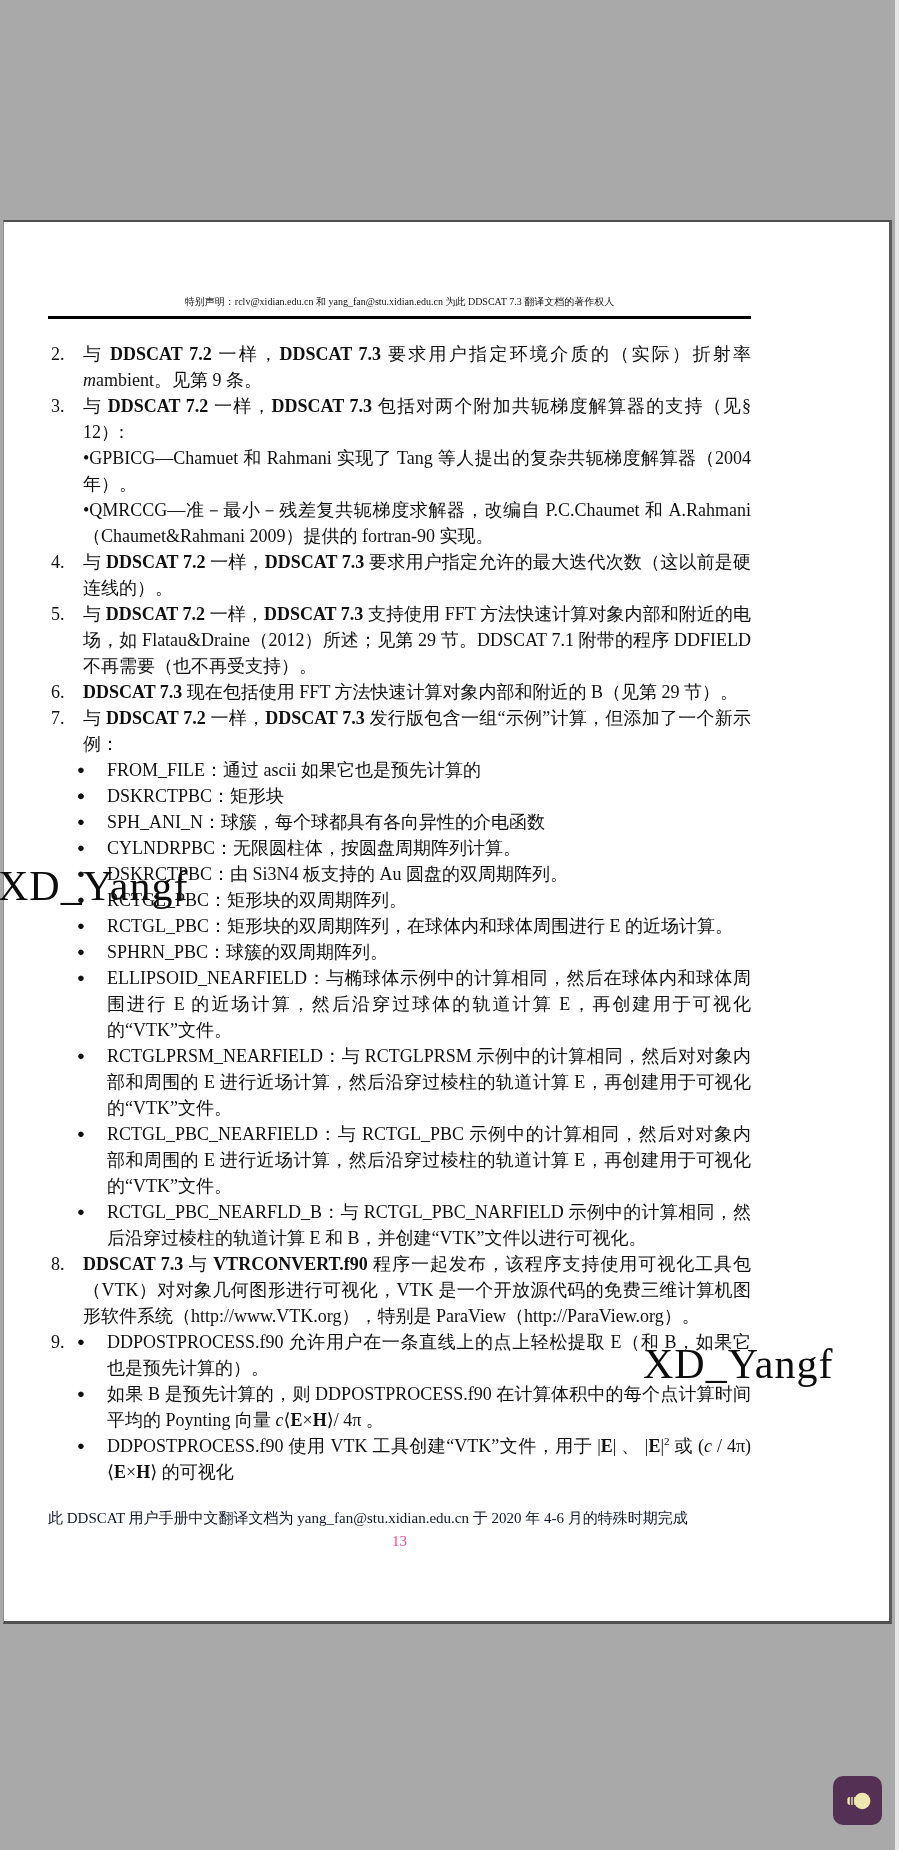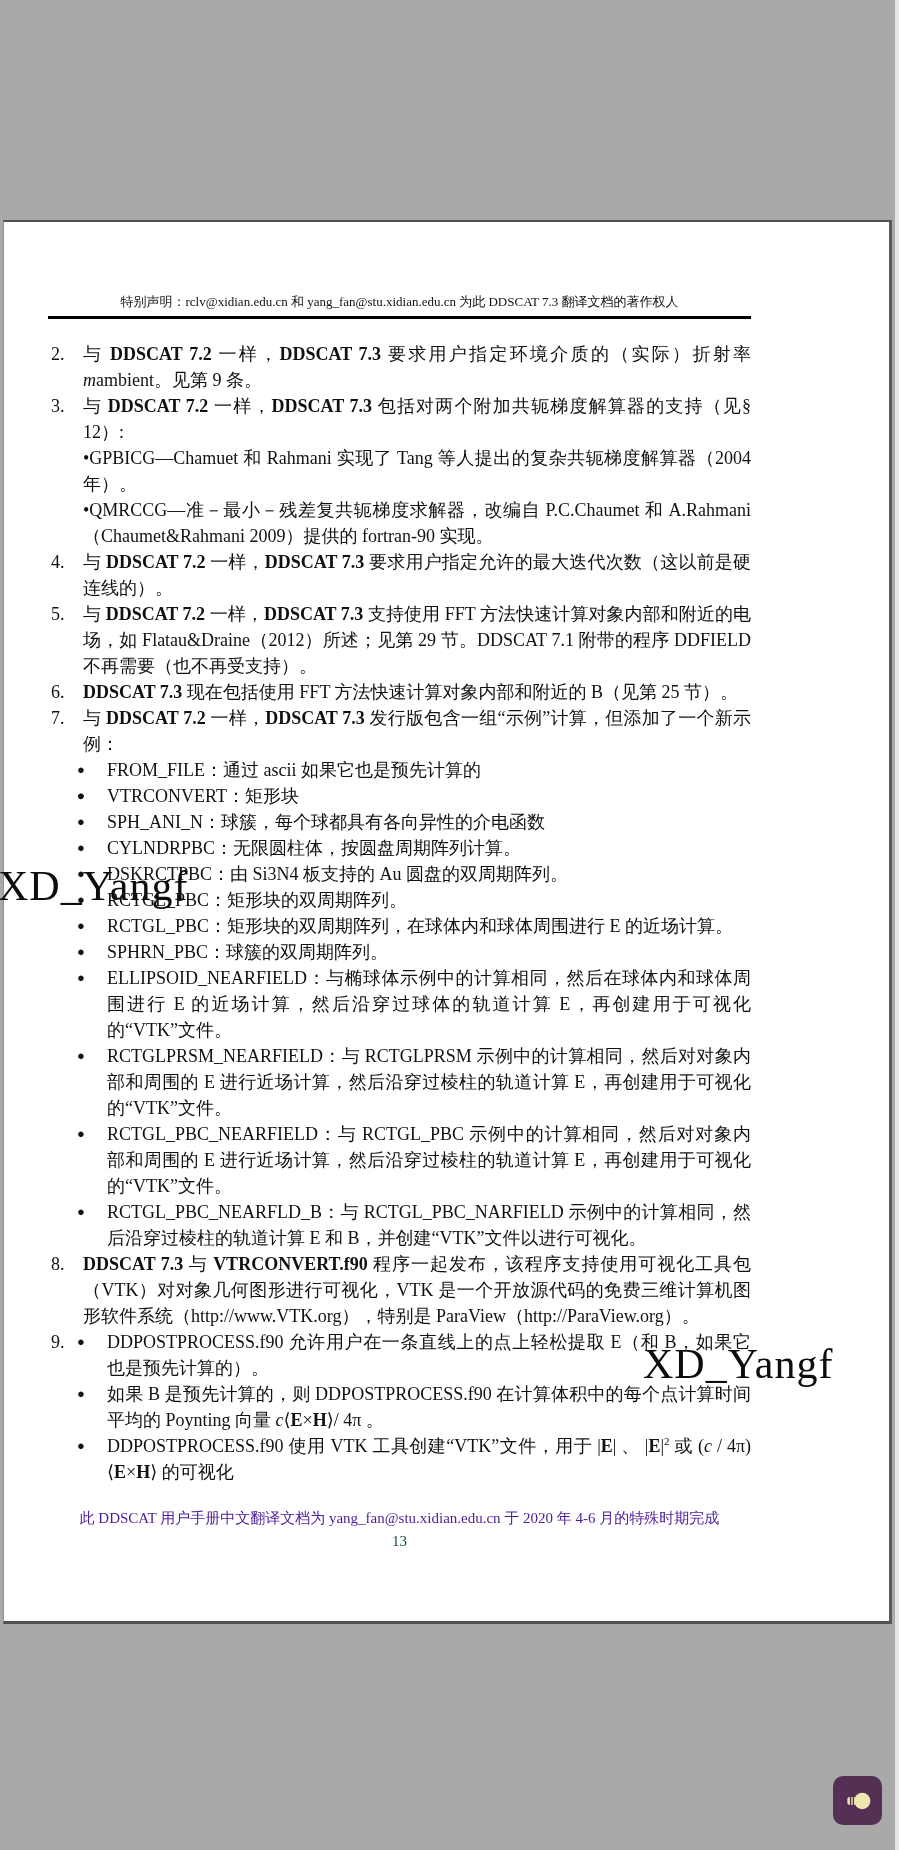--- a/index.html
+++ b/index.html
@@ -5,37 +5,37 @@
   html,body{margin:0;padding:0;}
   body{width:899px;height:1850px;overflow:hidden;
        font-family:"Liberation Serif","DejaVu Serif",serif;}
   .screen{position:relative;width:899px;height:1850px;background:#a9a9a9;overflow:hidden;}
   .scrollbar{position:absolute;right:0;top:0;width:4px;height:1850px;background:#e6e6e6;}
   .pdf-page{position:absolute;left:3px;top:220px;width:889px;height:1404px;background:#ffffff;
             border-top:2px solid #4f4f4f;border-right:3px solid #5a5a5a;
             border-bottom:3px solid #4f4f4f;border-left:1px solid #8f8f8f;
             box-sizing:border-box;color:#111;}
   .hdr{position:absolute;left:44px;top:70px;width:703px;text-align:center;
-       font-size:13px;line-height:20px;color:#111;}
+       font-size:10px;line-height:20px;color:#111;}
   .hdr-rule{position:absolute;left:44px;top:94px;width:703px;height:3px;background:#000;}
   .doc-body{position:absolute;left:44px;top:119px;width:703px;
             font-size:18px;line-height:26px;text-align:justify;color:#111;}
   .blk{position:relative;margin:0;}
   .blk.num{padding-left:35px;}
   .blk.sub{padding-left:35px;}
   .blk.bullet{padding-left:59px;}
   .num-label{position:absolute;left:3px;top:0;}
   .dot{position:absolute;left:29px;top:0;font-size:13px;}
   .b{font-weight:bold;}
   .i{font-style:italic;}
   sup{font-size:11px;line-height:0;}
-  .ftr{position:absolute;left:44px;top:1287px;width:703px;text-align:center;
-       font-size:15px;color:#4c1d95;}
+  .ftr{position:absolute;left:44px;top:1287px;width:703px;
+       font-size:15px;color:#0f172a;}
   .pgnum{position:absolute;left:44px;top:1311px;width:703px;text-align:center;
-       font-size:15px;color:#14532d;}
+       font-size:15px;color:#ec4899;}
   .watermark{position:absolute;font-family:"Liberation Serif","DejaVu Serif",serif;
        font-size:42px;color:#0d0d0d;letter-spacing:1px;white-space:nowrap;z-index:5;}
   .wm1{left:-2px;top:862px;}
   .wm2{left:643px;top:1340px;}
   .fab{position:absolute;left:833px;top:1776px;width:49px;height:49px;border-radius:10px;
        background:#543055;display:flex;align-items:center;justify-content:center;
        border:none;cursor:pointer;}
   .fab svg{display:block;}
 </style>
 </head>
@@ -47,25 +47,25 @@
     <div class="hdr">特别声明：rclv@xidian.edu.cn 和 yang_fan@stu.xidian.edu.cn 为此 DDSCAT 7.3 翻译文档的著作权人</div>
     <div class="hdr-rule"></div>
 
     <div class="doc-body">
         <div class="blk num"><span class="num-label">2.</span><span><span class="">与 </span><span class="b ">DDSCAT 7.2</span><span class=""> 一样，</span><span class="b ">DDSCAT 7.3</span><span class=""> 要求用户指定环境介质的（实际）折射率 </span><span class="i">m</span><span class="">ambient。见第 9 条。</span></span></div>
         <div class="blk num"><span class="num-label">3.</span><span><span class="">与 </span><span class="b ">DDSCAT 7.2</span><span class=""> 一样，</span><span class="b ">DDSCAT 7.3</span><span class=""> 包括对两个附加共轭梯度解算器的支持（见§ 12）:</span></span></div>
         <div class="blk sub"><span><span class="">•GPBICG—Chamuet 和 Rahmani 实现了 Tang 等人提出的复杂共轭梯度解算器（2004 年）。</span></span></div>
         <div class="blk sub"><span><span class="">•QMRCCG—准－最小－残差复共轭梯度求解器，改编自 P.C.Chaumet 和 A.Rahmani（Chaumet&amp;Rahmani 2009）提供的 fortran-90 实现。</span></span></div>
         <div class="blk num"><span class="num-label">4.</span><span><span class="">与 </span><span class="b ">DDSCAT 7.2</span><span class=""> 一样，</span><span class="b ">DDSCAT 7.3</span><span class=""> 要求用户指定允许的最大迭代次数（这以前是硬连线的）。</span></span></div>
         <div class="blk num"><span class="num-label">5.</span><span><span class="">与 </span><span class="b ">DDSCAT 7.2</span><span class=""> 一样，</span><span class="b ">DDSCAT 7.3</span><span class=""> 支持使用 FFT 方法快速计算对象内部和附近的电场，如 Flatau&amp;Draine（2012）所述；见第 29 节。DDSCAT 7.1 附带的程序 DDFIELD 不再需要（也不再受支持）。</span></span></div>
-        <div class="blk num"><span class="num-label">6.</span><span><span class="b ">DDSCAT 7.3</span><span class=""> 现在包括使用 FFT 方法快速计算对象内部和附近的 B（见第 25 节）。</span></span></div>
+        <div class="blk num"><span class="num-label">6.</span><span><span class="b ">DDSCAT 7.3</span><span class=""> 现在包括使用 FFT 方法快速计算对象内部和附近的 B（见第 29 节）。</span></span></div>
         <div class="blk num"><span class="num-label">7.</span><span><span class="">与 </span><span class="b ">DDSCAT 7.2</span><span class=""> 一样，</span><span class="b ">DDSCAT 7.3</span><span class=""> 发行版包含一组“示例”计算，但添加了一个新示例：</span></span></div>
         <div class="blk bullet"><span class="dot">●</span><span><span class="">FROM_FILE：通过 ascii 如果它也是预先计算的</span></span></div>
         <div class="blk bullet"><span class="dot">●</span></div>
-        <div class="blk bullet"><span class="dot">●</span><span><span class="">VTRCONVERT：矩形块</span></span></div>
+        <div class="blk bullet"><span class="dot">●</span><span><span class="">DSKRCTPBC：矩形块</span></span></div>
         <div class="blk bullet"><span class="dot">●</span><span><span class="">SPH_ANI_N：球簇，每个球都具有各向异性的介电函数</span></span></div>
         <div class="blk bullet"><span class="dot">●</span><span><span class="">CYLNDRPBC：无限圆柱体，按圆盘周期阵列计算。</span></span></div>
         <div class="blk bullet"><span class="dot">●</span><span><span class="">DSKRCTPBC：由 Si3N4 板支持的 Au 圆盘的双周期阵列。</span></span></div>
         <div class="blk bullet"><span class="dot">●</span><span><span class="">RCTGL_PBC：矩形块的双周期阵列。</span></span></div>
         <div class="blk bullet"><span class="dot">●</span><span><span class="">RCTGL_PBC：矩形块的双周期阵列，在球体内和球体周围进行 E 的近场计算。</span></span></div>
         <div class="blk bullet"><span class="dot">●</span><span><span class="">SPHRN_PBC：球簇的双周期阵列。</span></span></div>
         <div class="blk bullet"><span class="dot">●</span><span><span class="">ELLIPSOID_NEARFIELD：与椭球体示例中的计算相同，然后在球体内和球体周围进行 E 的近场计算，然后沿穿过球体的轨道计算 E，再创建用于可视化的“VTK”文件。</span></span></div>
         <div class="blk bullet"><span class="dot">●</span><span><span class="">RCTGLPRSM_NEARFIELD：与 RCTGLPRSM 示例中的计算相同，然后对对象内部和周围的 E 进行近场计算，然后沿穿过棱柱的轨道计算 E，再创建用于可视化的“VTK”文件。</span></span></div>
         <div class="blk bullet"><span class="dot">●</span><span><span class="">RCTGL_PBC_NEARFIELD：与 RCTGL_PBC 示例中的计算相同，然后对对象内部和周围的 E 进行近场计算，然后沿穿过棱柱的轨道计算 E，再创建用于可视化的“VTK”文件。</span></span></div>
         <div class="blk bullet"><span class="dot">●</span><span><span class="">RCTGL_PBC_NEARFLD_B：与 RCTGL_PBC_NARFIELD 示例中的计算相同，然后沿穿过棱柱的轨道计算 E 和 B，并创建“VTK”文件以进行可视化。</span></span></div>

